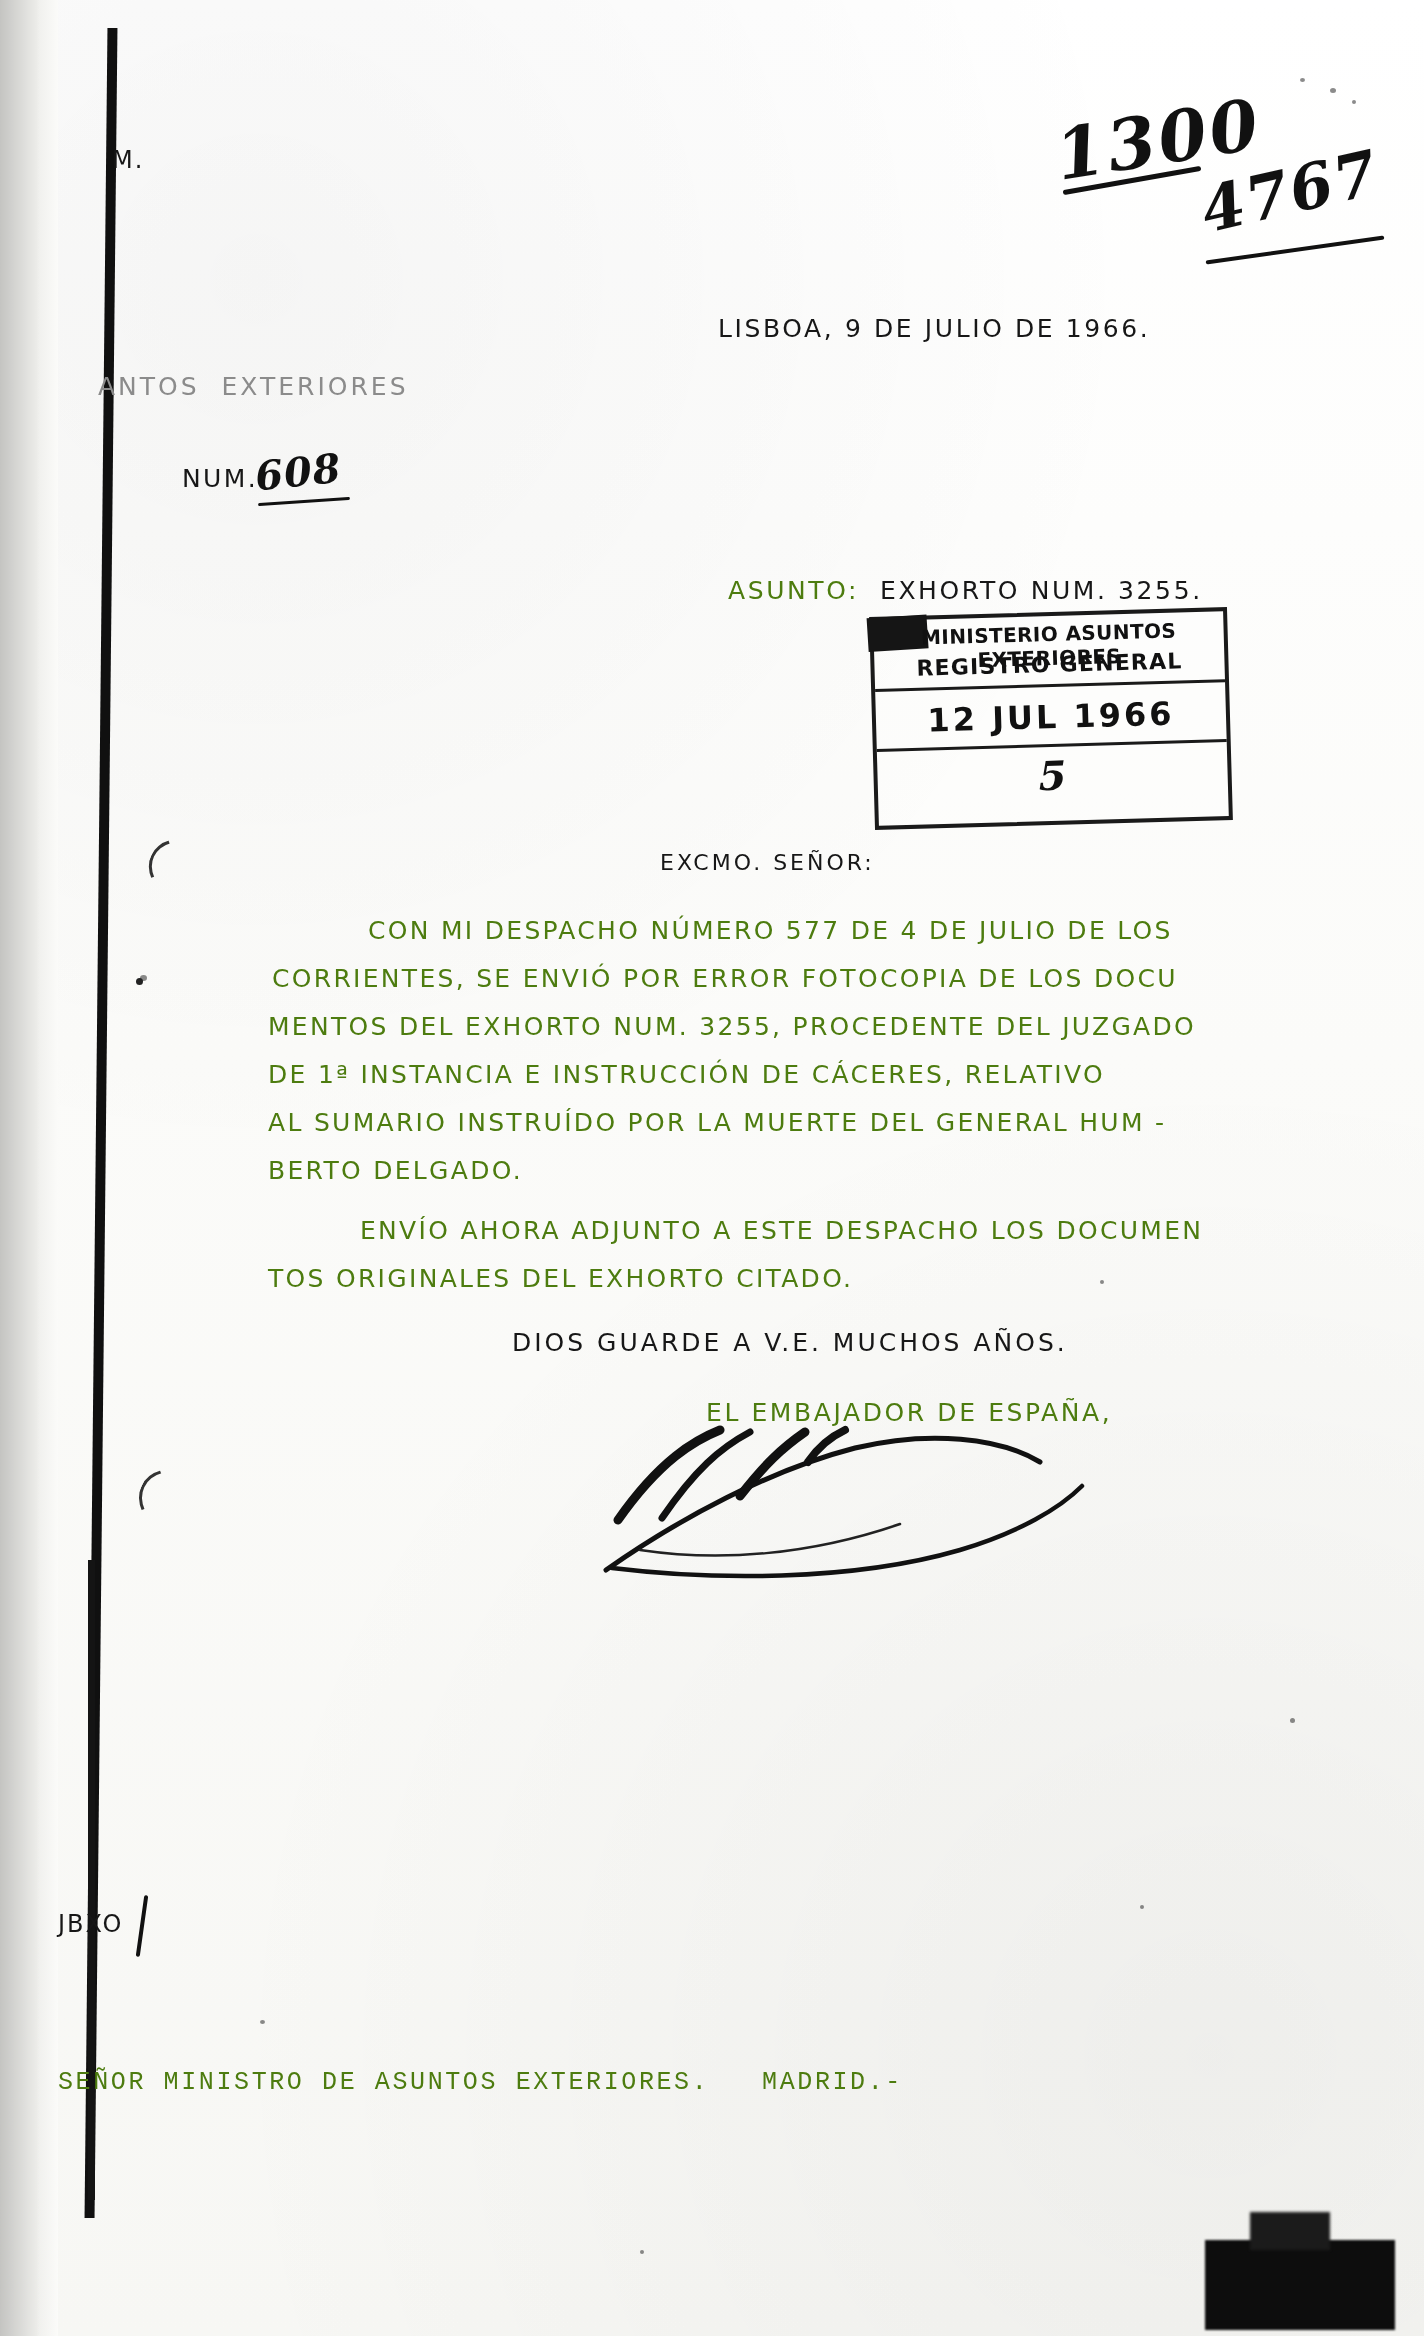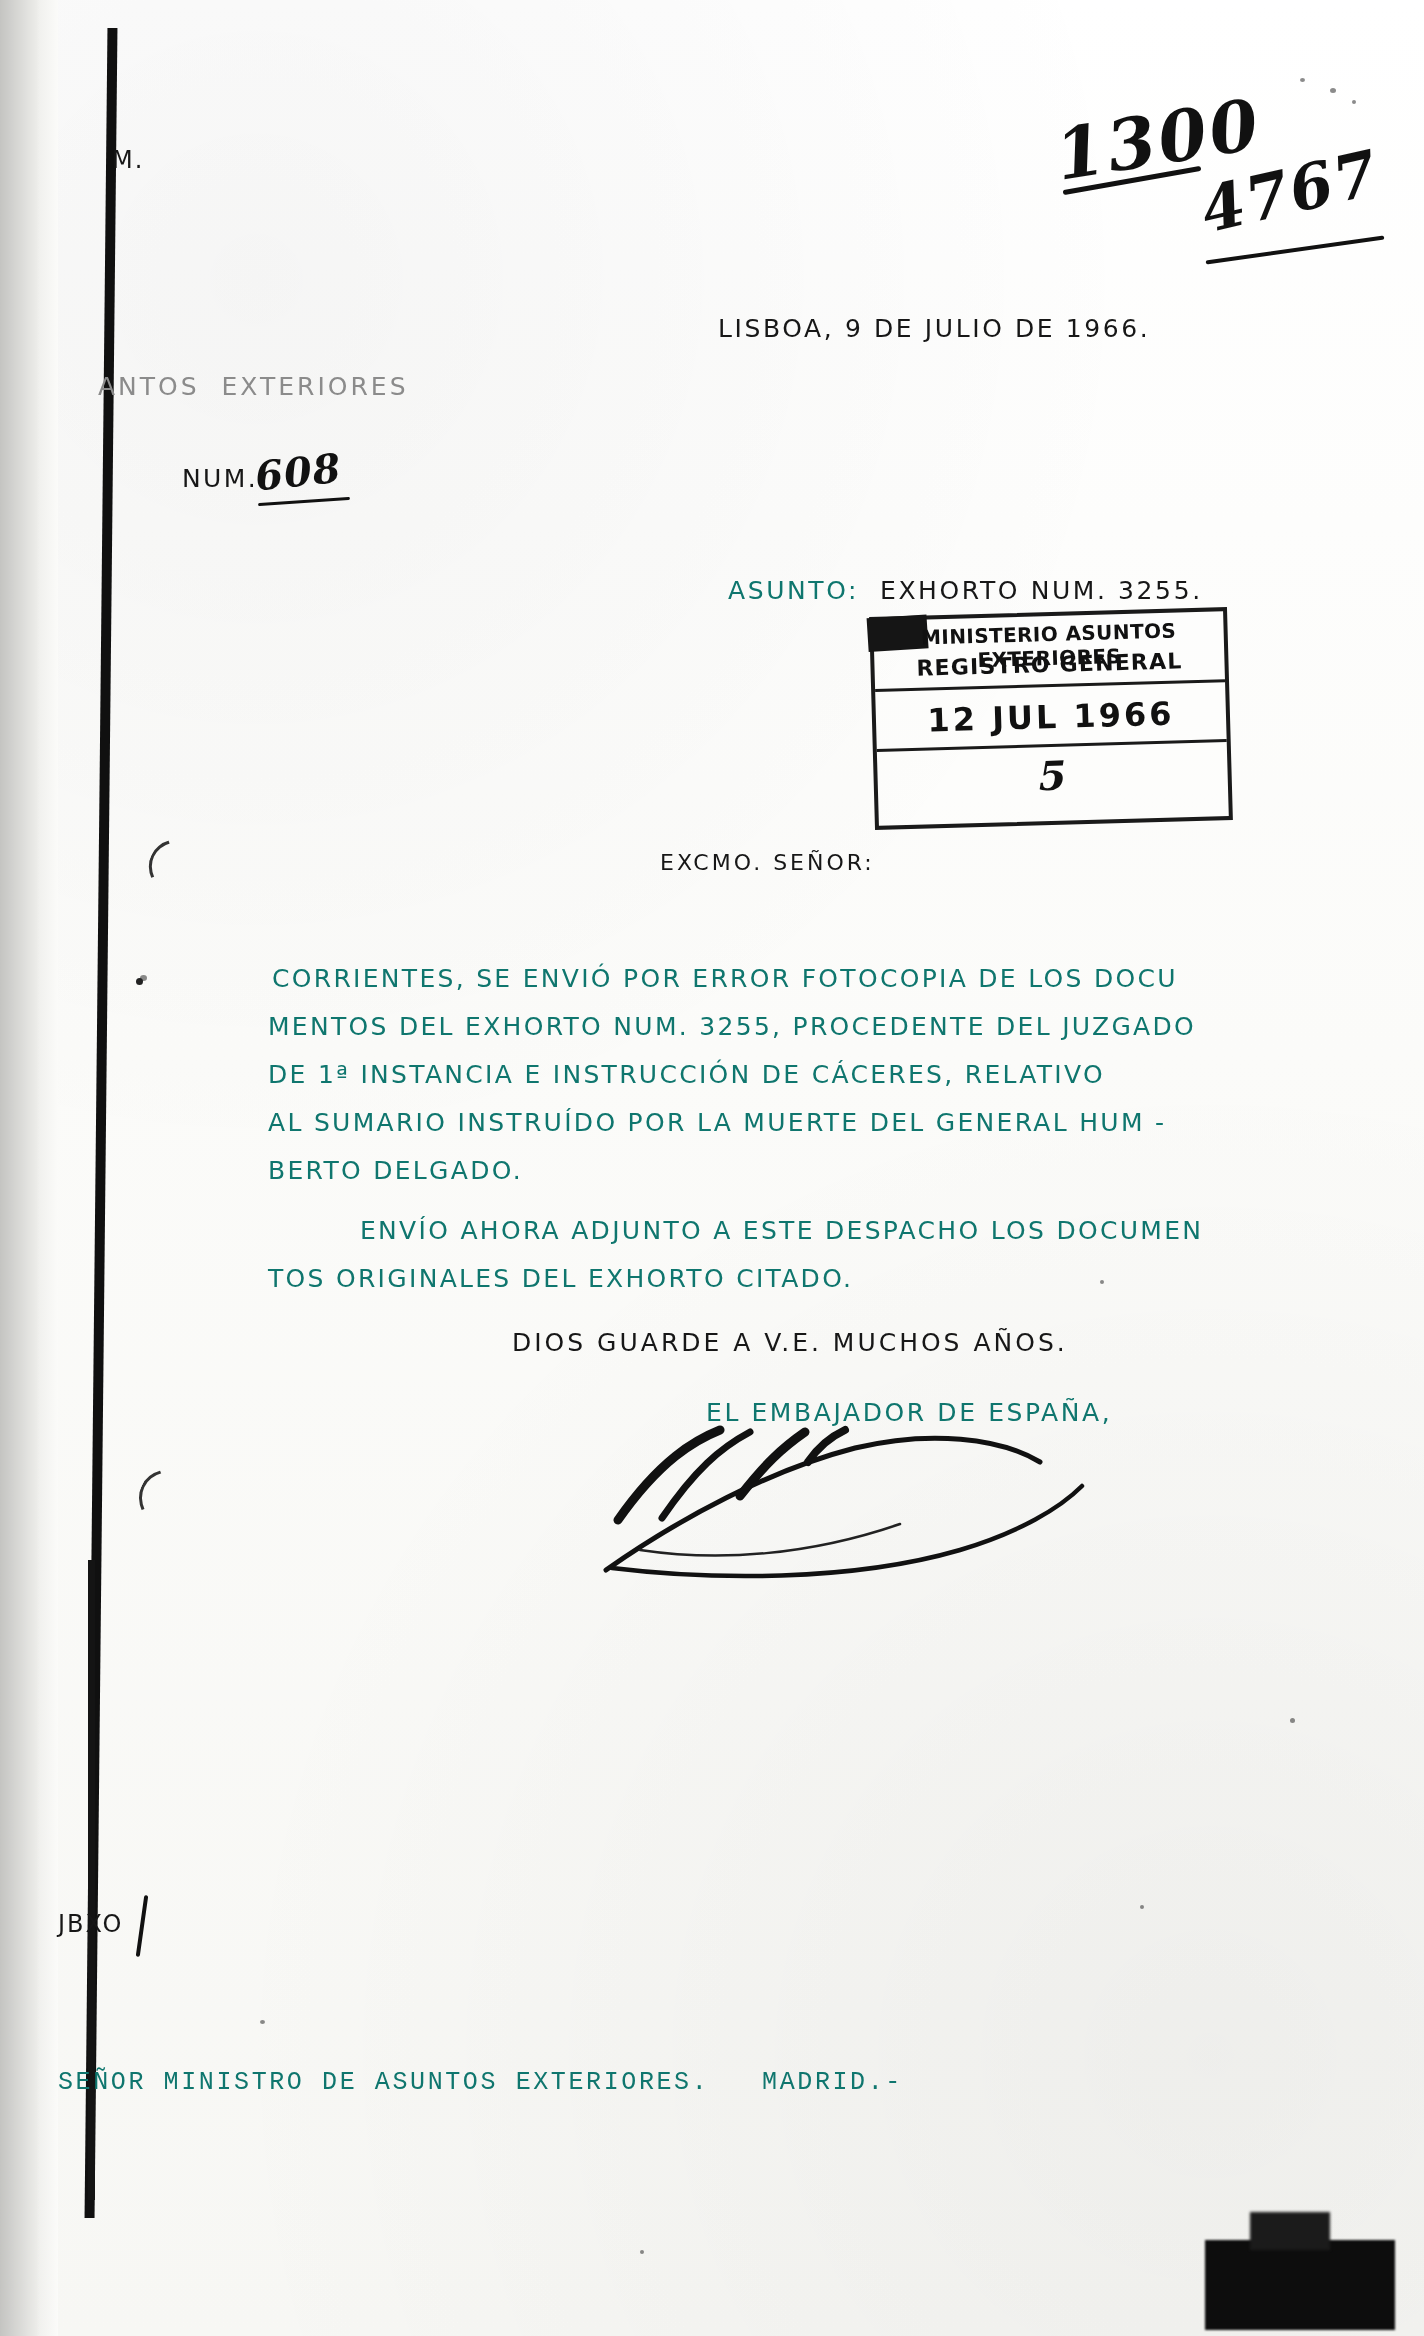--- a/index.html
+++ b/index.html
@@ -69,21 +69,21 @@
   .tw {
     position: absolute;
     color: #171717;
     font-family: "DejaVu Sans", sans-serif;
     font-variant: small-caps;
     letter-spacing: 2.1px;
     white-space: pre;
     font-size: 23px;
     line-height: 1.0;
   }
-  .tw.fade { color: #0f766e; }
+  .tw.fade { color: #4d7c0f; }
   .tw.faint { color: #8b8b8b; }
   .tw.blur { filter: blur(0.3px); }
 
   
   .hand {
     position: absolute;
     font-family: "DejaVu Serif", serif;
     color: #111;
     white-space: pre;
   }
@@ -274,20 +274,21 @@
     <div class="stamp-t1">MINISTERIO ASUNTOS EXTERIORES</div>
     <div class="stamp-t2">REGISTRO GENERAL</div>
     <div class="sline" style="top:68px;"></div>
     <div class="stamp-date">12 JUL 1966</div>
     <div class="sline" style="top:128px;"></div>
     <div class="stamp-hand">5</div>
   </div>
 
   <div class="tw" style="left:660px;top:852px;font-size:22px;letter-spacing:3px;">EXCMO. SEÑOR:</div>
 
+  <div class="tw fade" style="left:368px;top:918px;font-size:25px;letter-spacing:2.3px;">CON MI DESPACHO NÚMERO 577 DE 4 DE JULIO DE LOS</div>
   <div class="tw fade" style="left:272px;top:966px;font-size:25px;letter-spacing:2.3px;">CORRIENTES, SE ENVIÓ POR ERROR FOTOCOPIA DE LOS DOCU</div>
   <div class="tw fade" style="left:268px;top:1014px;font-size:25px;letter-spacing:2.3px;">MENTOS DEL EXHORTO NUM. 3255, PROCEDENTE DEL JUZGADO</div>
   <div class="tw fade" style="left:268px;top:1062px;font-size:25px;letter-spacing:2.3px;">DE 1ª INSTANCIA E INSTRUCCIÓN DE CÁCERES, RELATIVO</div>
   <div class="tw fade" style="left:268px;top:1110px;font-size:25px;letter-spacing:2.3px;">AL SUMARIO INSTRUÍDO POR LA MUERTE DEL GENERAL HUM -</div>
   <div class="tw fade" style="left:268px;top:1158px;font-size:25px;letter-spacing:2.3px;">BERTO DELGADO.</div>
 
   <div class="tw fade" style="left:352px;top:1218px;font-size:25px;letter-spacing:2.3px;margin-left:8px;">ENVÍO AHORA ADJUNTO A ESTE DESPACHO LOS DOCUMEN</div>
   <div class="tw fade" style="left:268px;top:1266px;font-size:25px;letter-spacing:2.3px;">TOS ORIGINALES DEL EXHORTO CITADO.</div>
 
   <div class="tw" style="left:512px;top:1330px;font-size:25px;letter-spacing:3px;">DIOS GUARDE A V.E. MUCHOS AÑOS.</div>

